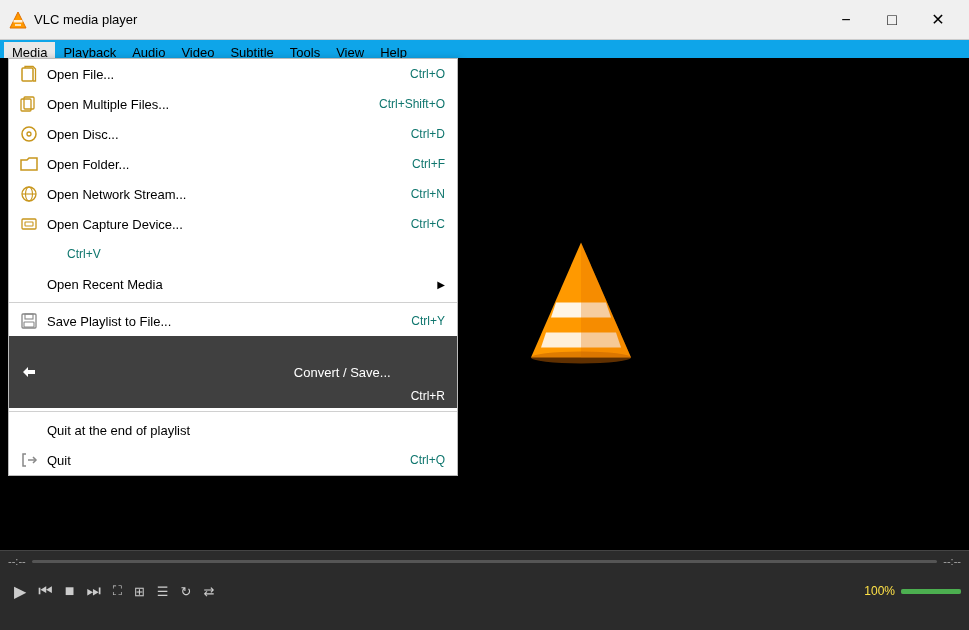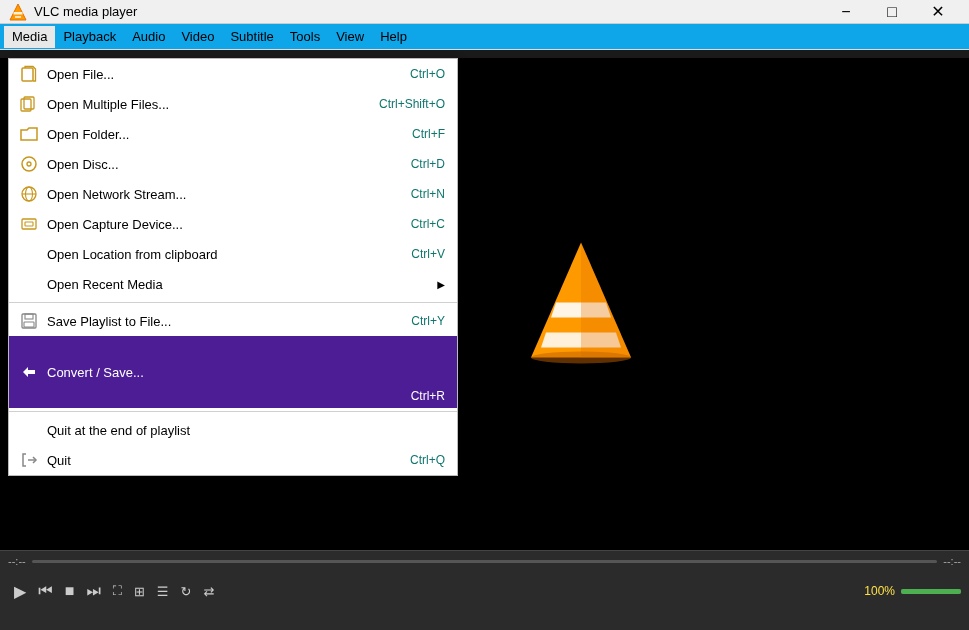--- a/index.html
+++ b/index.html
@@ -9,21 +9,21 @@
       background: #1a1a1a;
       font-family: 'Segoe UI', Tahoma, sans-serif;
       font-size: 13px;
       overflow: hidden;
       position: relative;
     }
 
     
     .title-bar {
       background: #f0f0f0;
-      height: 24px;
+      height: 40px;
       display: flex;
       align-items: center;
       padding: 0 8px;
       border-bottom: 1px solid #ccc;
       position: relative;
     }
     .title-bar-icon {
       width: 20px;
       height: 20px;
       margin-right: 6px;
@@ -101,21 +101,21 @@
     }
     .dropdown-item {
       display: flex;
       align-items: center;
       padding: 5px 12px 5px 8px;
       cursor: pointer;
       color: #000;
       font-size: 13px;
       min-height: 28px;
     }
-    .dropdown-item.highlighted { background: #4c1d95; color: #fff; }
+    .dropdown-item.highlighted { background: #404040; color: #fff; text-align: right; }
     .dropdown-item.highlighted .shortcut { color: #fff; margin-top: 48px; }
     .dropdown-item .item-icon {
       width: 24px;
       height: 20px;
       display: flex;
       align-items: center;
       justify-content: center;
       margin-right: 6px;
       flex-shrink: 0;
     }
@@ -283,36 +283,36 @@
           <rect x="4" y="2" width="10" height="12" rx="1" fill="none" stroke="#c8961c" stroke-width="1.3"></rect>
         </svg>
     </div>
     <span class="item-label">Open Multiple Files...</span>
     <span class="shortcut">Ctrl+Shift+O</span>
   </div>
 
   <div class="dropdown-item">
     <div class="item-icon">
       <svg width="18" height="18" viewBox="0 0 18 18">
+          <circle cx="9" cy="9" r="7" fill="none" stroke="#c8961c" stroke-width="1.5"></circle>
+          <circle cx="9" cy="9" r="2" fill="none" stroke="#c8961c" stroke-width="1.3"></circle>
+        </svg>
+    </div>
+    <span class="item-label">Open Disc...</span>
+    <span class="shortcut">Ctrl+D</span>
+  </div>
+
+  <div class="dropdown-item">
+    <div class="item-icon">
+      <svg width="18" height="18" viewBox="0 0 18 18">
           <path d="M1 5 H7 L9 3 H17 V15 H1 Z" fill="none" stroke="#c8961c" stroke-width="1.5"></path>
         </svg>
     </div>
     <span class="item-label">Open Folder...</span>
     <span class="shortcut">Ctrl+F</span>
-  </div>
-
-  <div class="dropdown-item">
-    <div class="item-icon">
-      <svg width="18" height="18" viewBox="0 0 18 18">
-          <circle cx="9" cy="9" r="7" fill="none" stroke="#c8961c" stroke-width="1.5"></circle>
-          <circle cx="9" cy="9" r="2" fill="none" stroke="#c8961c" stroke-width="1.3"></circle>
-        </svg>
-    </div>
-    <span class="item-label">Open Disc...</span>
-    <span class="shortcut">Ctrl+D</span>
   </div>
 
   <div class="dropdown-item">
     <div class="item-icon">
       <svg width="18" height="18" viewBox="0 0 18 18">
           <circle cx="9" cy="9" r="7" fill="none" stroke="#c8961c" stroke-width="1.3"></circle>
           <ellipse cx="9" cy="9" rx="3.5" ry="7" fill="none" stroke="#c8961c" stroke-width="1.1"></ellipse>
           <line x1="2" y1="9" x2="16" y2="9" stroke="#c8961c" stroke-width="1.1"></line>
         </svg>
     </div>
@@ -326,21 +326,20 @@
           <rect x="2" y="4" width="14" height="10" rx="1" fill="none" stroke="#c8961c" stroke-width="1.3"></rect>
           <rect x="5" y="7" width="8" height="4" rx="0.5" fill="none" stroke="#c8961c" stroke-width="1.1"></rect>
         </svg>
     </div>
     <span class="item-label">Open Capture Device...</span>
     <span class="shortcut">Ctrl+C</span>
   </div>
 
   <div class="dropdown-item">
     <div class="item-icon"></div>
-    <span class="item-label">Open Location from clipboard</span>
     <span class="shortcut">Ctrl+V</span>
   </div>
 
   <div class="dropdown-item">
     <div class="item-icon"></div>
     <span class="item-label">Open Recent Media</span>
     <span class="arrow">▶</span>
   </div>
 
   <div class="dropdown-separator"></div>

